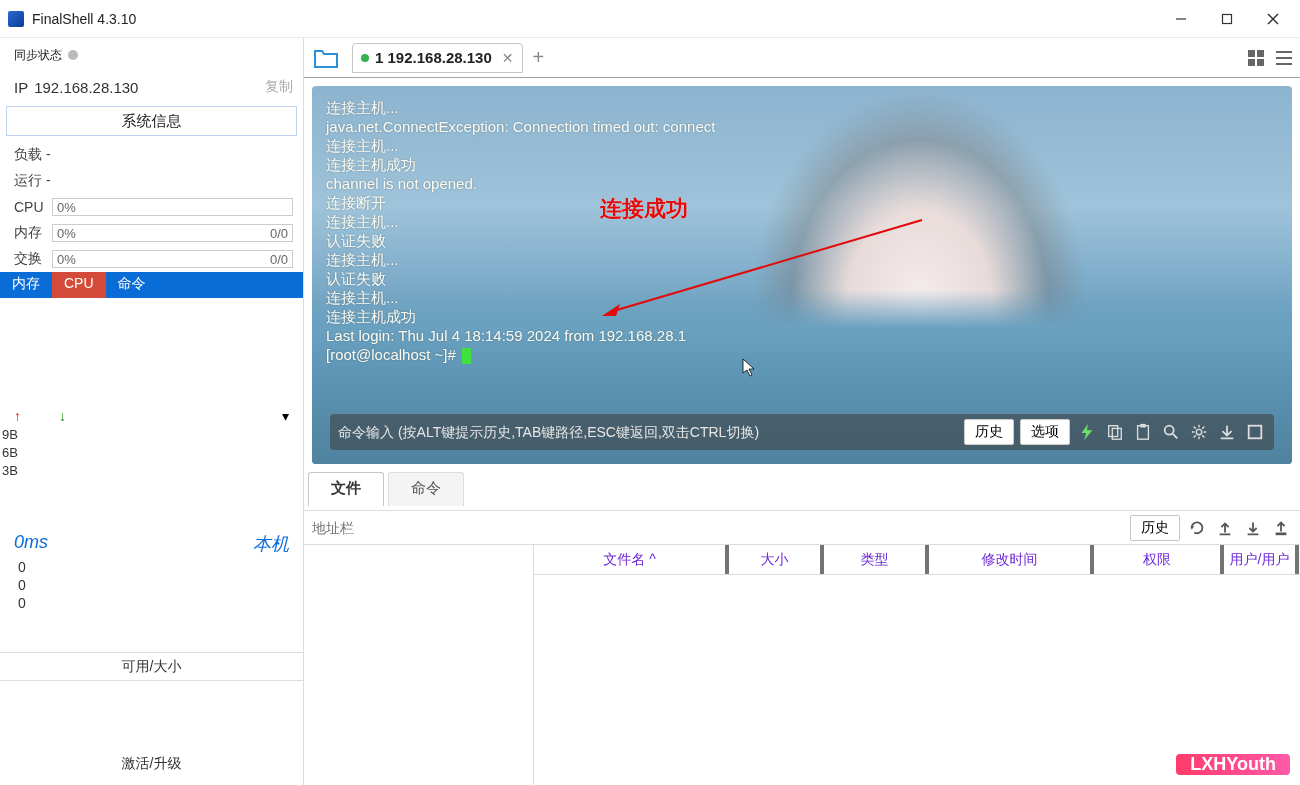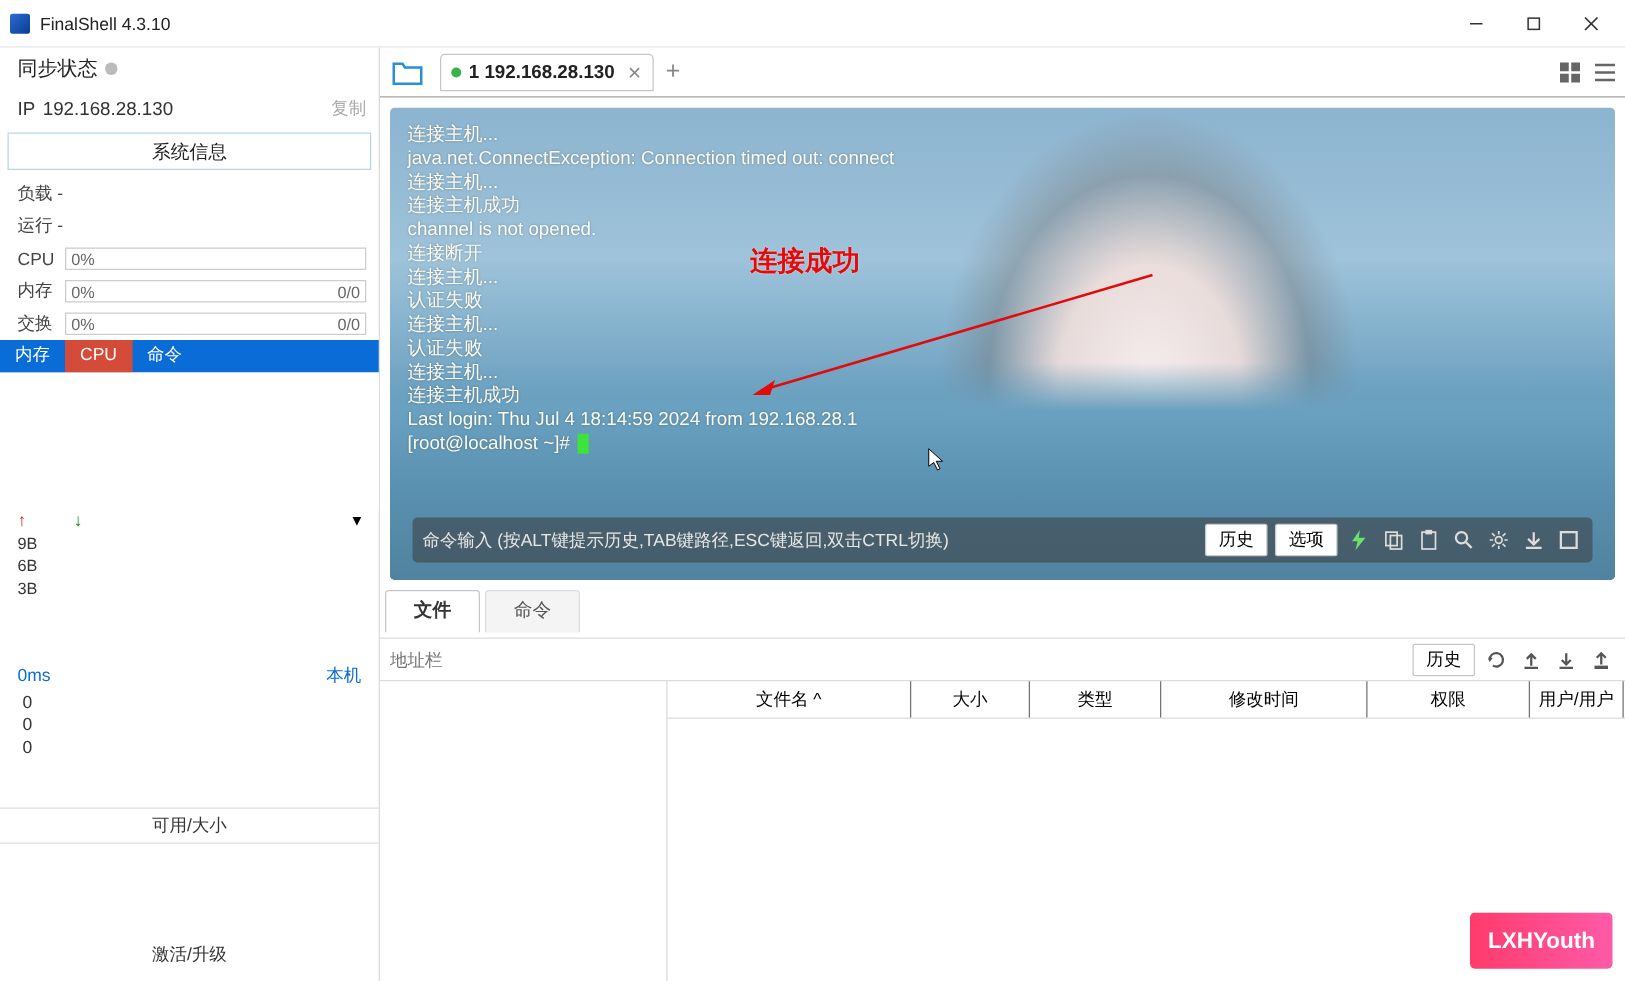--- a/index.html
+++ b/index.html
@@ -11,41 +11,41 @@
 .titlebar .title { flex: 1; font-size: 14px; color: #222; }
 .titlebar .winbtn { width: 46px; height: 30px; display: flex; align-items: center; justify-content: center; cursor: pointer; }
 .titlebar .winbtn svg { width: 12px; height: 12px; }
 
 
 .main { display: flex; height: calc(785px - 38px); }
 .sidebar { width: 304px; border-right: 1px solid #dcdcdc; display: flex; flex-direction: column; position:relative;}
 .content { flex: 1; display: flex; flex-direction: column; }
 
 
-.syncrow { height: 34px; display: flex; align-items: center; padding: 0 10px 0 14px; font-size: 16px; color:#222;}
+.syncrow { height: 34px; display: flex; align-items: center; padding: 0 10px 0 14px; font-size: 12px; color:#222;}
 .syncdot { width: 10px; height: 10px; border-radius: 50%; background: #bbb; margin-left: 6px; }
 .iprow { height: 30px; display: flex; align-items: center; padding: 0 10px 0 14px; font-size: 15px; color:#333;}
 .iprow .ip { margin-left: 6px; flex:1;}
 .iprow .copy { color: #aaa; font-size:14px; cursor:pointer;}
 .sysinfo-btn { margin: 4px 6px 6px 6px; height: 30px; border: 1px solid #bcd3ef; background: #fff; display:flex; align-items:center; justify-content:center; font-size:15px; cursor:pointer; color:#222;}
 .statrow { height: 26px; display: flex; align-items: center; padding: 0 10px 0 14px; font-size: 14px; color:#444;}
 .statlabel { width: 38px; }
 .progbar { flex:1; height: 18px; border:1px solid #ccc; background:#fff; display:flex; align-items:center; padding:0 4px; font-size:13px; color:#666; position:relative;}
 .progbar .right { position:absolute; right:4px; }
 .tabs3 { display:flex; height:26px; background:#0a6cd6; color:#fff; font-size:14px;}
 .tabs3 .t { padding:3px 12px; cursor:pointer;}
 .tabs3 .t.active { background:#d44b3a; }
 .tabs3 .t.first { background:#0a6cd6;}
 .monitor-area { height:108px; background:#fff;}
 .netrow { height:20px; display:flex; align-items:center; padding:0 14px; }
 .netrow .up { color:#d22; font-weight:bold;}
 .netrow .down { color:#1a8a1a; margin-left:38px; font-weight:bold;}
 .netrow .tri { margin-left:auto; color:#000;}
-.bytes { padding:0 14px; font-size:13px; color:#333; line-height:18px;}
-.pingrow { display:flex; padding:2px 14px; font-size:14px;}
+.bytes { padding:0 2px; font-size:13px; color:#333; line-height:18px;}
+.pingrow { display:flex; padding:2px 14px; font-size:18px;font-style:italic;}
 .pingrow .ms { color:#0a6cd6;}
 .pingrow .local { margin-left:auto; color:#0a6cd6;}
 .zeros { padding:0 18px; font-size:14px; color:#333; line-height:18px; font-weight:500;}
 .pathtable { margin-top:40px; border-top:1px solid #ddd;}
 .pathtable .hdr { display:flex; height:28px; border-bottom:1px solid #ddd;}
 .pathtable .hdr div { flex:1; display:flex; align-items:center; justify-content:center; border-right:1px solid #ddd; font-size:14px;}
 .pathtable .hdr div:last-child { border-right:none;}
 .activate { text-align:center; padding:8px; color:#333; font-size:14px; cursor:pointer; margin-top:auto; position:absolute; bottom:4px; left:0; right:0;}
 
 
@@ -86,24 +86,24 @@
 .ftab { height:34px; padding:6px 22px 0; border:1px solid #c6c6c6; border-bottom:none; background:#fff; font-size:15px; font-weight:600; cursor:pointer; border-radius:3px 3px 0 0; margin-right:4px;}
 .ftab.inactive { background:#f4f4f4; color:#555; font-weight:normal; border-color:#dcdcdc;}
 .addrbar { height:34px; border-top:1px solid #dcdcdc; display:flex; align-items:center; padding:0 8px;}
 .addrbar input { flex:1; border:none; outline:none; font-size:14px; color:#888;}
 .addrbar .hist { border:1px solid #c6c6c6; background:#fff; height:26px; padding:0 10px; font-size:14px; cursor:pointer; border-radius:2px; margin-left:4px;}
 .addrbar .aicn { width:22px; height:22px; margin-left:6px; cursor:pointer; color:#666; display:flex;align-items:center;justify-content:center;}
 .filegrid { flex:1; border-top:1px solid #dcdcdc; display:flex;}
 .filegrid .leftcol { width:230px; border-right:1px solid #dcdcdc;}
 .filegrid .tablewrap { flex:1;}
 .filegrid .thdr { height:30px; display:flex; border-bottom:1px solid #dcdcdc;}
-.filegrid .th { border-right:1px solid #737373; display:flex; align-items:center; justify-content:center; font-size:14px; color:#000000;}
-
-
-.watermark { position:fixed; right:10px; bottom:10px; background:linear-gradient(90deg,#ff3b6b,#ff5aa8); color:#fff; font-size:18px; font-weight:600; padding:12px 14px; border-radius:4px;margin-left:28px;}
+.filegrid .th { border-right:4px solid #737373; display:flex; align-items:center; justify-content:center; font-size:14px; color:#6d28d9;}
+
+
+.watermark { position:fixed; right:10px; bottom:10px; background:linear-gradient(90deg,#ff3b6b,#ff5aa8); color:#fff; font-size:18px; font-weight:600; padding:0 14px; border-radius:4px;margin-left:28px;}
 </style>
 </head>
 <body>
 
 <div class="titlebar">
   <div class="app-icon"></div>
   <div class="title">FinalShell 4.3.10</div>
   <div class="winbtn">
       <svg viewBox="0 0 12 12">
         <line x1="1" y1="6" x2="11" y2="6" stroke="#333" stroke-width="1.2"></line>

